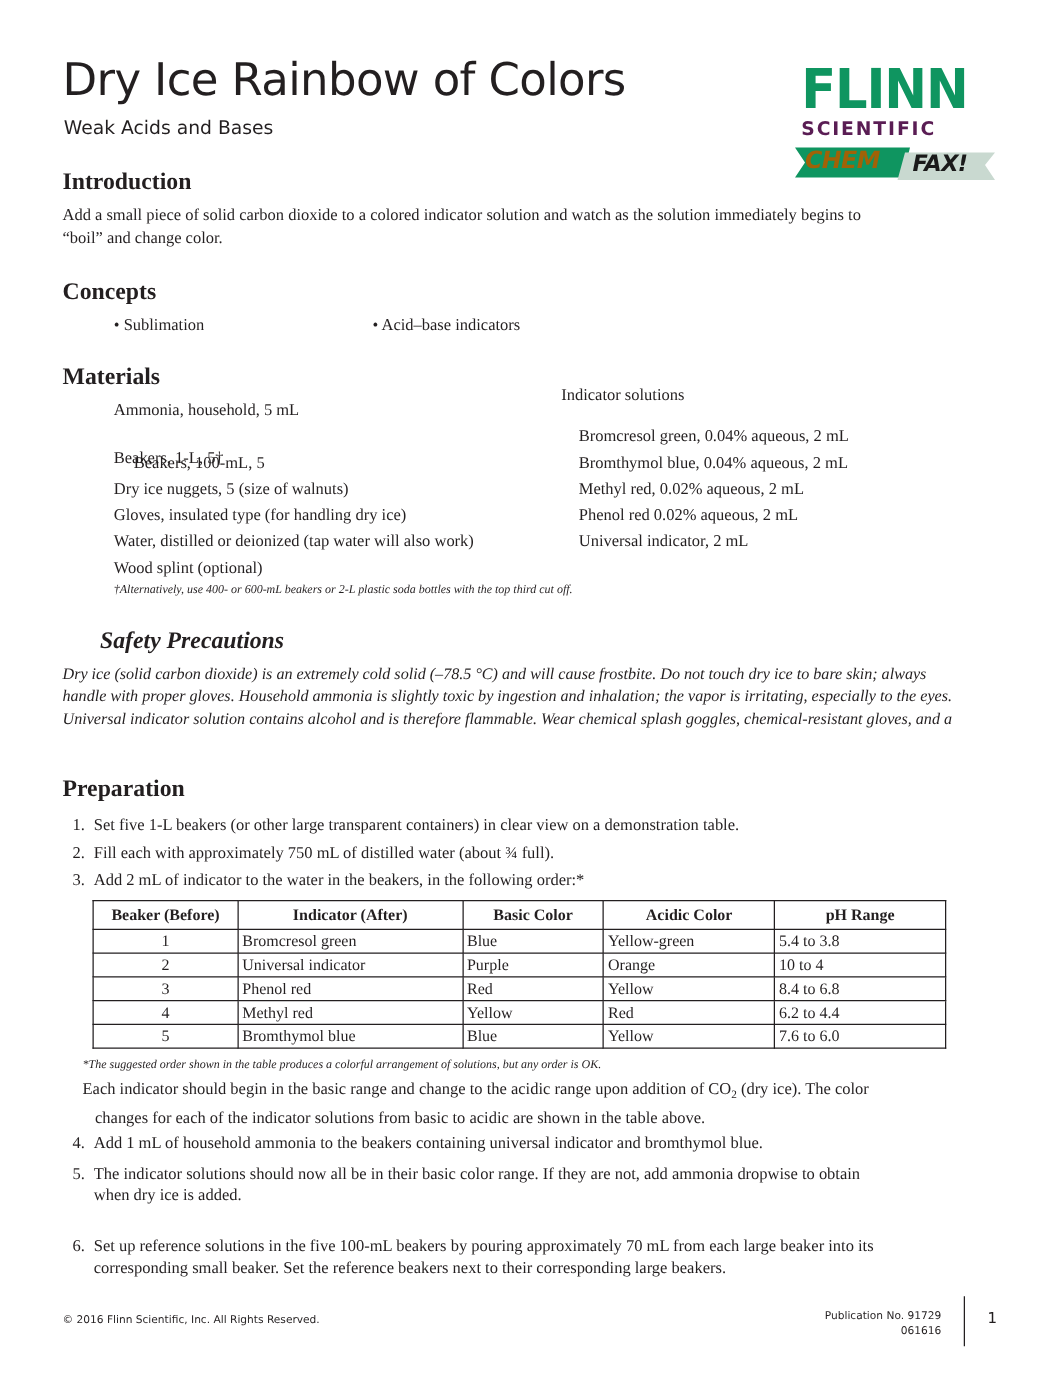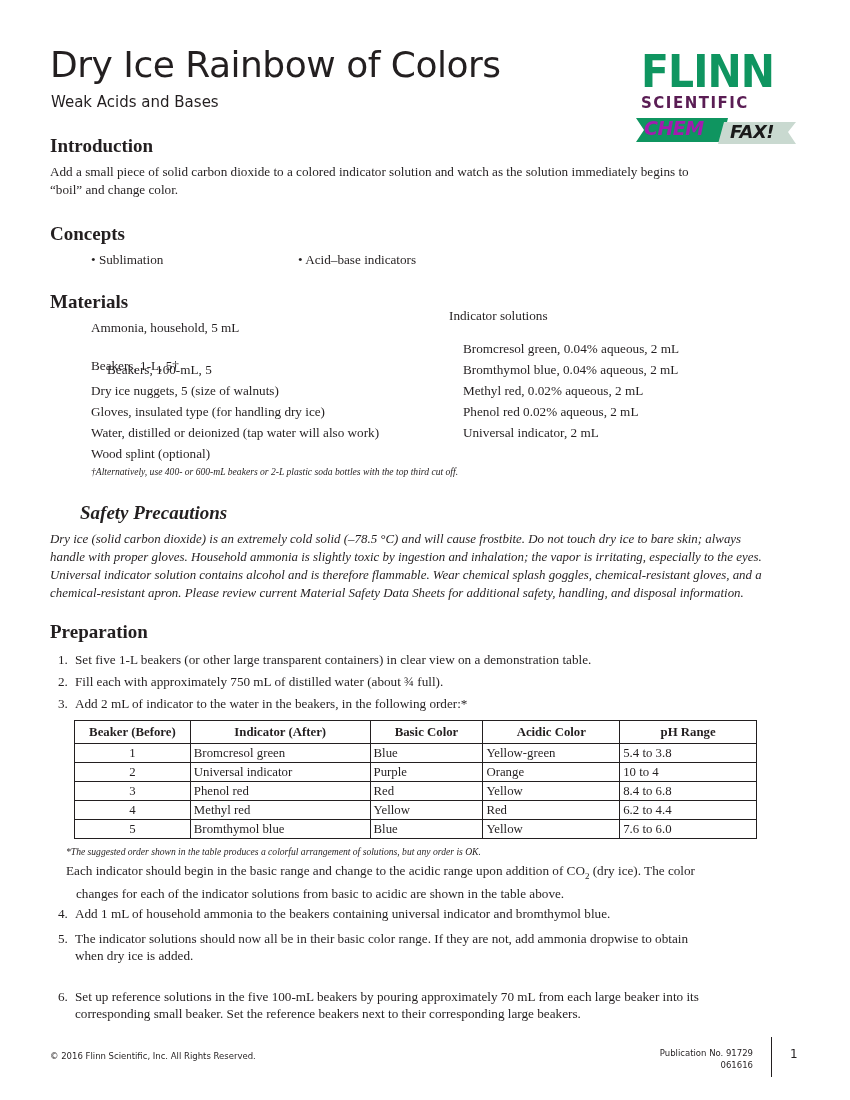--- a/index.html
+++ b/index.html
@@ -7,21 +7,21 @@
   .sans { font-family: "DejaVu Sans", "Liberation Sans", sans-serif; }
   .abs { position: absolute; }
 
   .title { left: 50px; top: 44px; font-size: 36px; font-weight: normal; letter-spacing: -0.5px; color: #231f20; white-space: nowrap; text-align: right; }
   .subtitle { left: 51px; top: 93px; font-size: 15px; color: #231f20; white-space: nowrap; }
 
   .logo { left: 636px; top: 50px; width: 165px; height: 100px; }
   .logo .flinn { position: absolute; left: 5px; top: 0; font-family: "DejaVu Sans", sans-serif; font-weight: bold; font-size: 44px; line-height: 44px; color: #0f9560; letter-spacing: -1px; transform: scaleX(0.93); transform-origin: left top; }
   .logo .scientific { position: absolute; left: 5px; top: 45px; font-family: "DejaVu Sans", sans-serif; font-weight: bold; font-size: 15px; line-height: 16px; color: #5a1d54; letter-spacing: 1.5px; }
   .logo .banner { position: absolute; left: 0; top: 66px; width: 160px; height: 28px; }
-  .logo .chem { position: absolute; left: 8px; top: 67px; font-family: "DejaVu Sans", sans-serif; font-weight: bold; font-style: italic; font-size: 19px; color: #a21caf; letter-spacing: -0.5px; }
+  .logo .chem { position: absolute; left: 8px; top: 67px; font-family: "DejaVu Sans", sans-serif; font-weight: bold; font-style: italic; font-size: 19px; color: #a16207; letter-spacing: -0.5px; }
   .logo .fax { position: absolute; left: 94px; top: 71px; font-family: "DejaVu Sans", sans-serif; font-weight: bold; font-style: italic; font-size: 18px; color: #1a1a1a; letter-spacing: -0.5px; }
 
   .h2 { font-family: "Liberation Serif", "DejaVu Serif", serif; font-size: 19px; font-weight: bold; color: #231f20; white-space: nowrap; }
   .h2.italic { font-style: italic; }
   .body { font-family: "Liberation Serif", "DejaVu Serif", serif; font-size: 13.2px; line-height: 18px; color: #231f20; }
   .small-italic { font-family: "Liberation Serif", "DejaVu Serif", serif; font-style: italic; font-size: 9.6px; color: #231f20; white-space: nowrap; }
 
   .mat-line { position: absolute; font-family: "Liberation Serif", "DejaVu Serif", serif; font-size: 13.2px; white-space: nowrap; color: #231f20; }
 
   table.ind { position: absolute; left: 74px; top: 720px; width: 683px; border-collapse: collapse; font-family: "Liberation Serif", "DejaVu Serif", serif; font-size: 12.8px; color: #231f20; }
@@ -82,21 +82,20 @@
 <div class="mat-line" style="left:463px; top:404px;">Phenol red 0.02% aqueous, 2 mL</div>
 <div class="mat-line" style="left:463px; top:425px;">Universal indicator, 2 mL</div>
 
 <div class="abs small-italic" style="left:91px; top:466px;">†Alternatively, use 400- or 600-mL beakers or 2-L plastic soda bottles with the top third cut off.</div>
 
 <div class="abs h2 italic" style="left:50px; top:502px;margin-left:30px;">Safety Precautions</div>
 <div class="abs body" style="left:50px; top:530px; font-style:italic; white-space:nowrap; font-size:12.9px;">
   <div>Dry ice (solid carbon dioxide) is an extremely cold solid (–78.5 °C) and will cause frostbite. Do not touch dry ice to bare skin; always</div>
   <div>handle with proper gloves. Household ammonia is slightly toxic by ingestion and inhalation; the vapor is irritating, especially to the eyes.</div>
   <div>Universal indicator solution contains alcohol and is therefore flammable. Wear chemical splash goggles, chemical-resistant gloves, and a</div>
-  <div>chemical-resistant apron. Please review current Material Safety Data Sheets for additional safety, handling, and disposal information.</div>
 </div>
 
 <div class="abs h2" style="left:50px; top:621px;">Preparation</div>
 
 <div class="step" style="left:58px; top:651px; width:760px; white-space:nowrap;">
   <span class="num">1.</span>
   <span class="txt">Set five 1-L beakers (or other large transparent containers) in clear view on a demonstration table.</span>
 </div>
 <div class="step" style="left:58px; top:673px; width:760px; white-space:nowrap;">
   <span class="num">2.</span>

